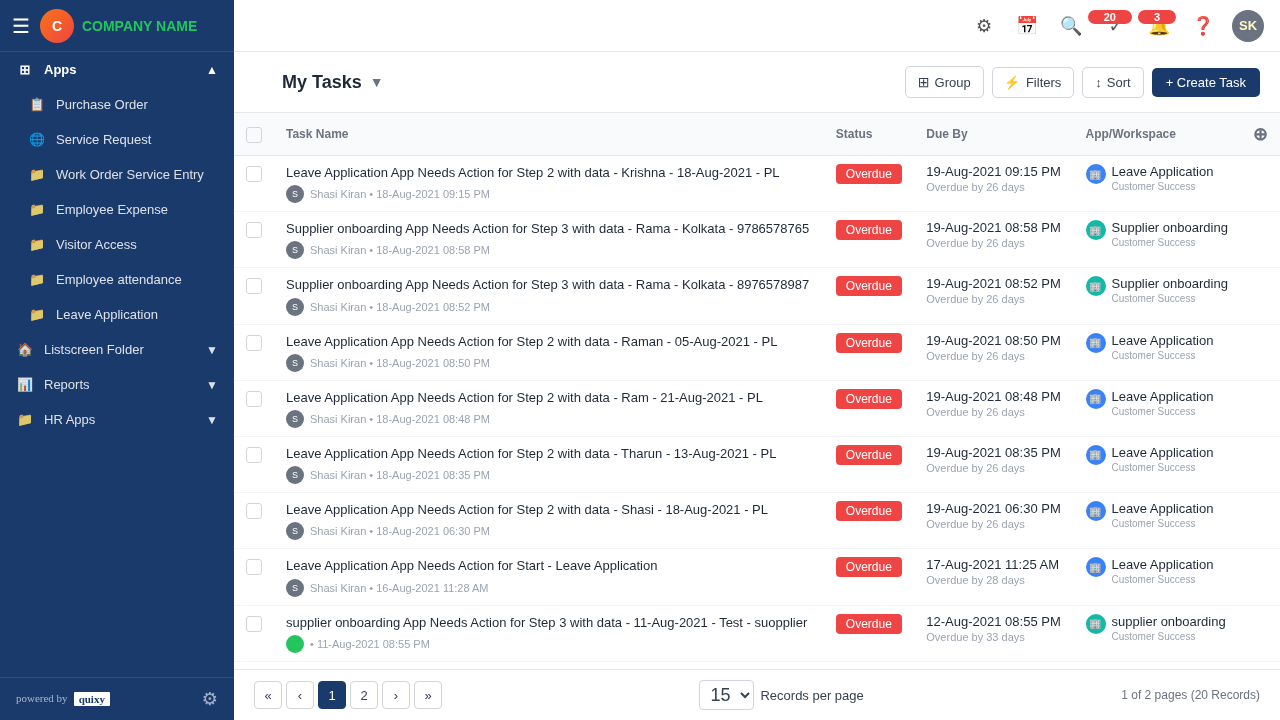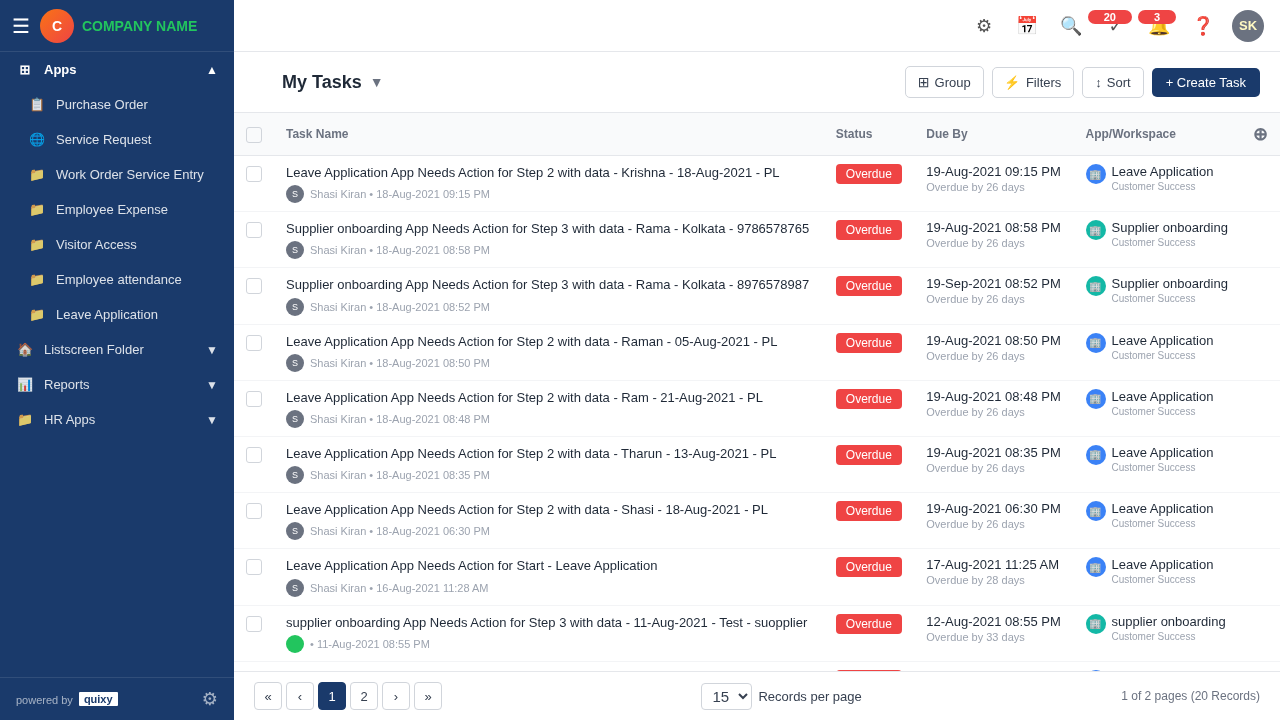--- a/index.html
+++ b/index.html
@@ -44,21 +44,21 @@
     .nav-item.section-header { font-weight: 600; color: white; }
     .nav-item .nav-icon { width: 18px; text-align: center; flex-shrink: 0; }
     .nav-item .chevron { margin-left: auto; font-size: 12px; }
     .nav-item.indent { padding-left: 28px; }
 
     .sidebar-footer {
       padding: 10px 16px;
       border-top: 1px solid rgba(255,255,255,0.1);
       display: flex; align-items: center; justify-content: space-between;
     }
-    .powered-by { display: flex; align-items: flex-end; gap: 6px; font-size: 11px; color: rgba(255,255,255,0.6); }
+    .powered-by { display: flex; align-items: flex-start; gap: 6px; font-size: 11px; color: rgba(255,255,255,0.6); font-family: Liberation Serif, serif; }
     .quixy-logo {
       background: white; border-radius: 1px; padding: 1px 5px;
       font-size: 11px; font-weight: bold; color: #1a3a6b;
     }
 
     
     #main {
       flex: 1;
       display: flex;
       flex-direction: column;
@@ -220,21 +220,21 @@
     .page-btn {
       width: 28px; height: 28px; display: flex; align-items: center;
       justify-content: center; border: 1px solid #d1d5db;
       border-radius: 4px; cursor: pointer; font-size: 13px; color: #374151;
       background: white;
     }
     .page-btn.active { background: #1a3a6b; color: white; border-color: #1a3a6b; }
     .records-per-page { display: flex; align-items: center; gap: 6px; font-size: 13px; color: #374151; }
     .rpp-select {
       padding: 3px 6px; border: 1px solid #d1d5db; border-radius: 4px;
-      font-size: 15px; color: #374151; background: white; cursor: pointer;
+      font-size: 18px; color: #374151; background: white; cursor: pointer;
     }
     .pagination-info { font-size: 12px; color: #6b7280; }
   </style>
 </head>
 <body>
 
 <div id="sidebar">
   <div class="sidebar-header">
     <span class="hamburger-icon">☰</span>
     <div class="logo-circle">C</div>
@@ -425,21 +425,21 @@
               </td>
               <td>
                 <div class="task-name">Supplier onboarding App Needs Action for Step 3 with data - Rama - Kolkata - 8976578987</div>
                 <div class="task-meta">
                   <div class="task-avatar">S</div>
                   <span>Shasi Kiran • 18-Aug-2021 08:52 PM</span>
                 </div>
               </td>
               <td><span class="badge-overdue">Overdue</span></td>
               <td>
-                <div class="due-date">19-Sep-2021 08:52 PM</div>
+                <div class="due-date">19-Aug-2021 08:52 PM</div>
                 <div class="overdue-text">Overdue by 26 days</div>
               </td>
               <td>
                 <div class="app-cell">
                   <div class="app-icon teal">🏢</div>
                   <div>
                     <div class="app-name">Supplier onboarding</div>
                     <div class="workspace-name">Customer Success</div>
                   </div>
                 </div>

